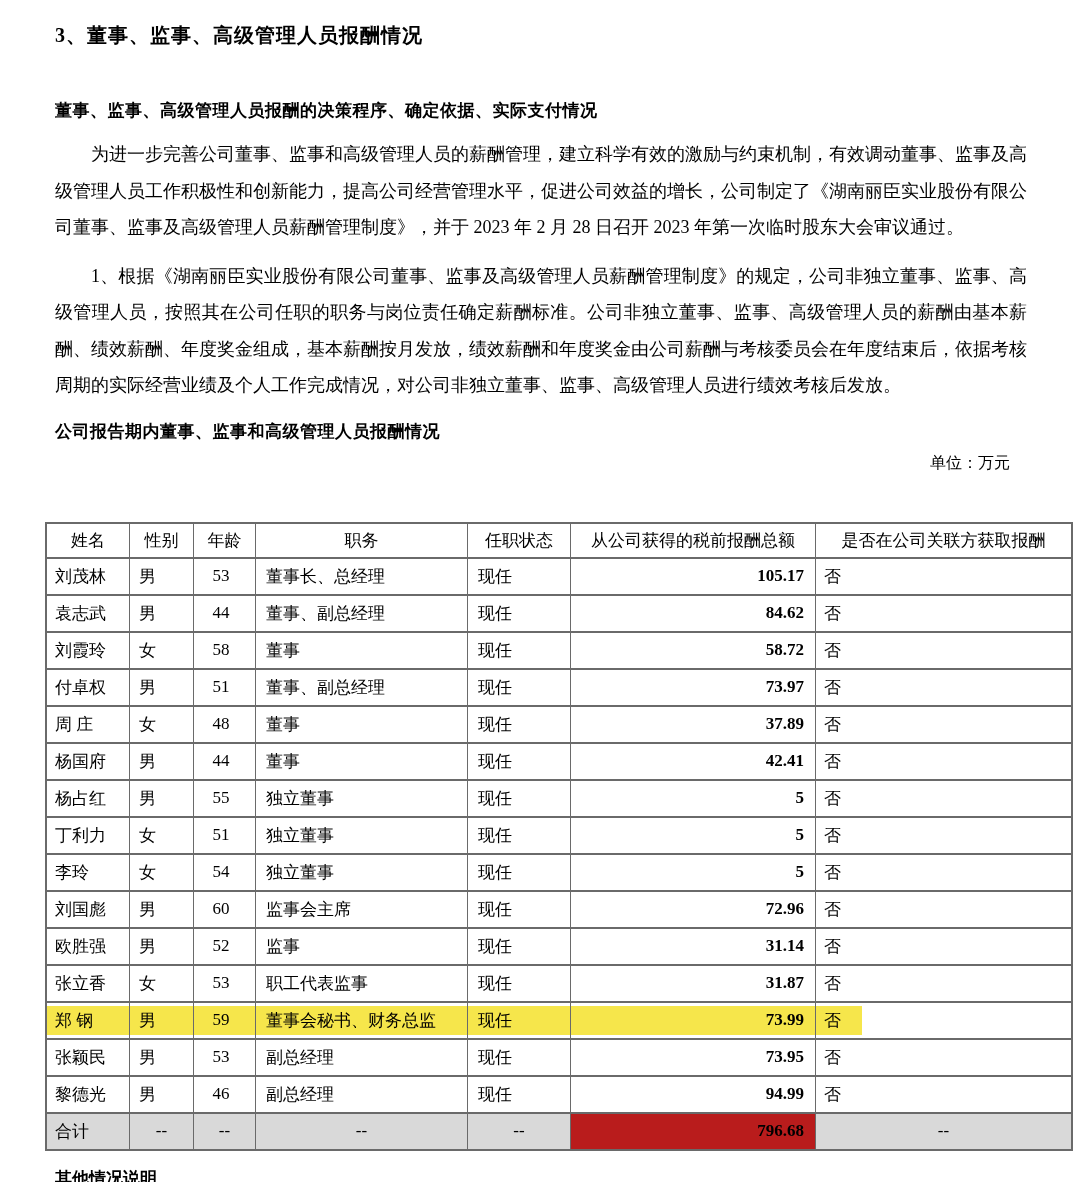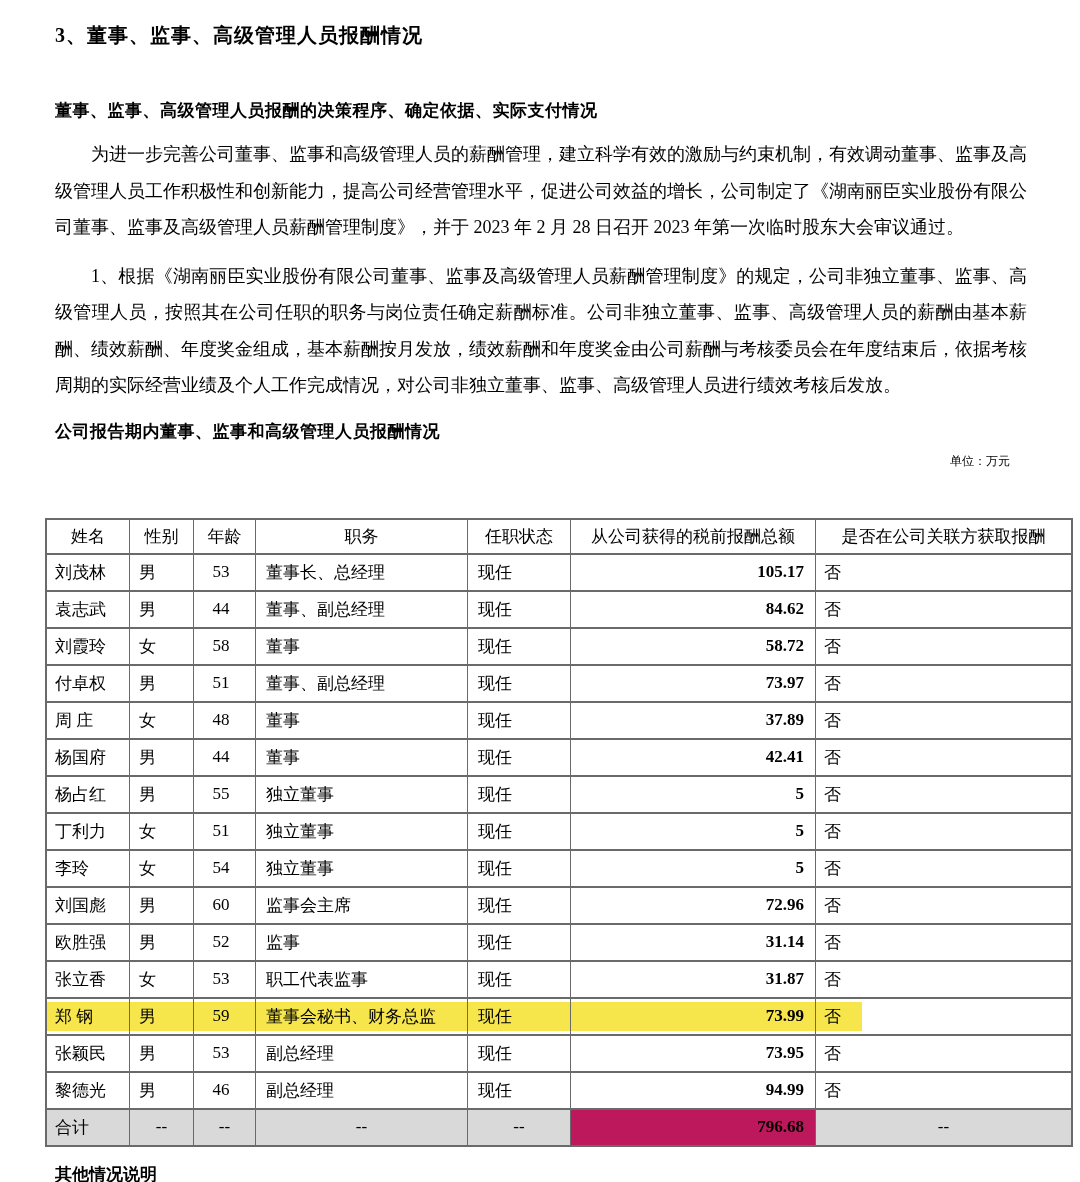--- a/index.html
+++ b/index.html
@@ -23,21 +23,21 @@
   }
   .para{
     font-size:18px;line-height:36.5px;text-align:justify;text-indent:2em;
     margin:12px 8px 0 0;
   }
   .para.first{margin-top:14px;}
   .report-heading{
     font-size:17px;font-weight:bold;margin:16px 0 0 0;letter-spacing:0.5px;
   }
   .unit-label{
-    text-align:right;font-size:12px;margin:10px 0 6px 0;padding-right:25px;
+    text-align:right;font-size:16px;margin:10px 0 6px 0;padding-right:25px;
   }
 
   table.comp{
     border-collapse:collapse;table-layout:fixed;
     width:990px;margin-left:-10px;
     font-size:17px;
     margin-top:48px;
   }
   table.comp th,table.comp td{
     border-left:1px solid var(--border);
@@ -64,21 +64,21 @@
     background:linear-gradient(to bottom,#fff 3px,var(--hl) 3px,var(--hl) calc(100% - 3px),#fff calc(100% - 3px));
   }
   tr.hl-row td.col-rel{background:none;padding:0;}
   tr.hl-row td.col-rel .cv{
     display:inline-block;height:35px;line-height:35px;box-sizing:border-box;
     padding:0 14px 0 8px;min-width:46px;
     background:linear-gradient(to bottom,#fff 3px,var(--hl) 3px,var(--hl) calc(100% - 3px),#fff calc(100% - 3px));
   }
 
   tr.total-row td{background:var(--total_bg);}
-  tr.total-row td.col-pay{background:#be185d;}
+  tr.total-row td.col-pay{background:#b91c1c;}
   tr.total-row td.t-center{text-align:center;padding:0 2px;}
 
   .other-heading{font-size:17px;font-weight:bold;margin:16px 0 0 0;}
 </style>
 </head>
 <body>
 
 <div class="page">
 
   <h1 class="doc-title">3、董事、监事、高级管理人员报酬情况</h1>

